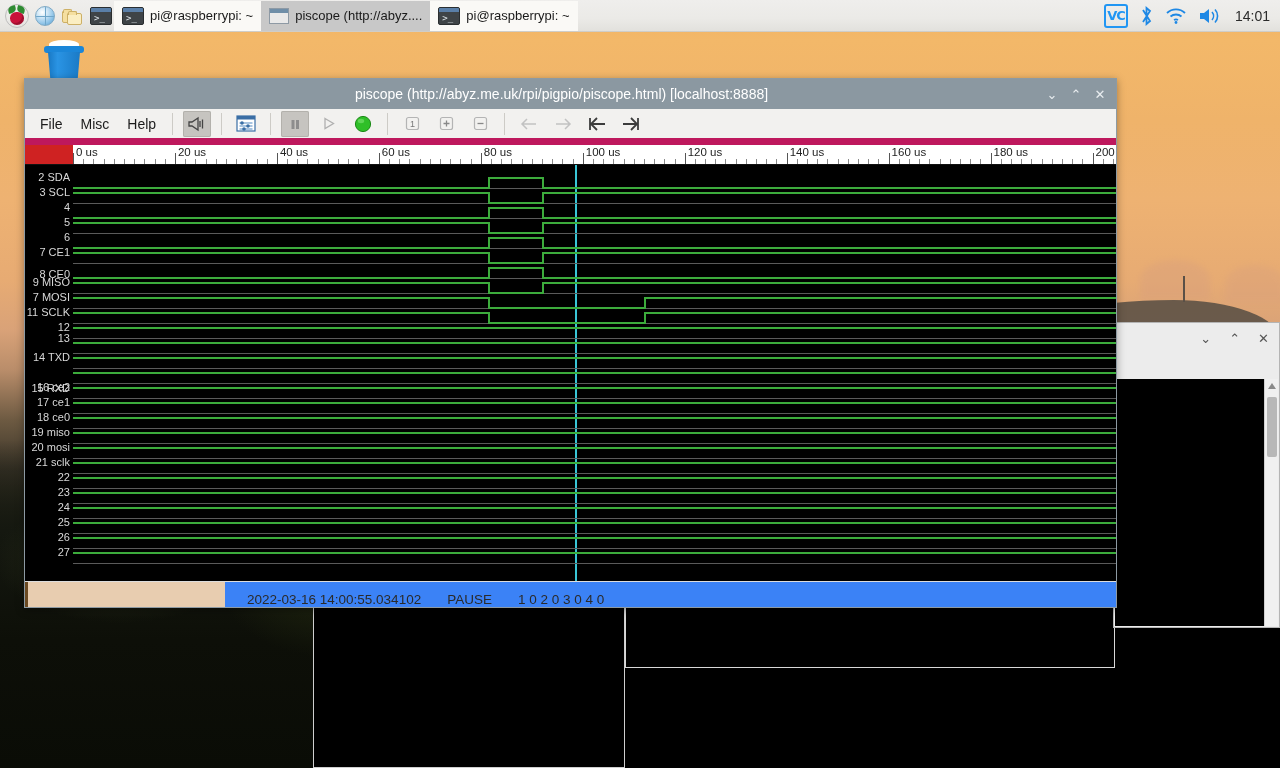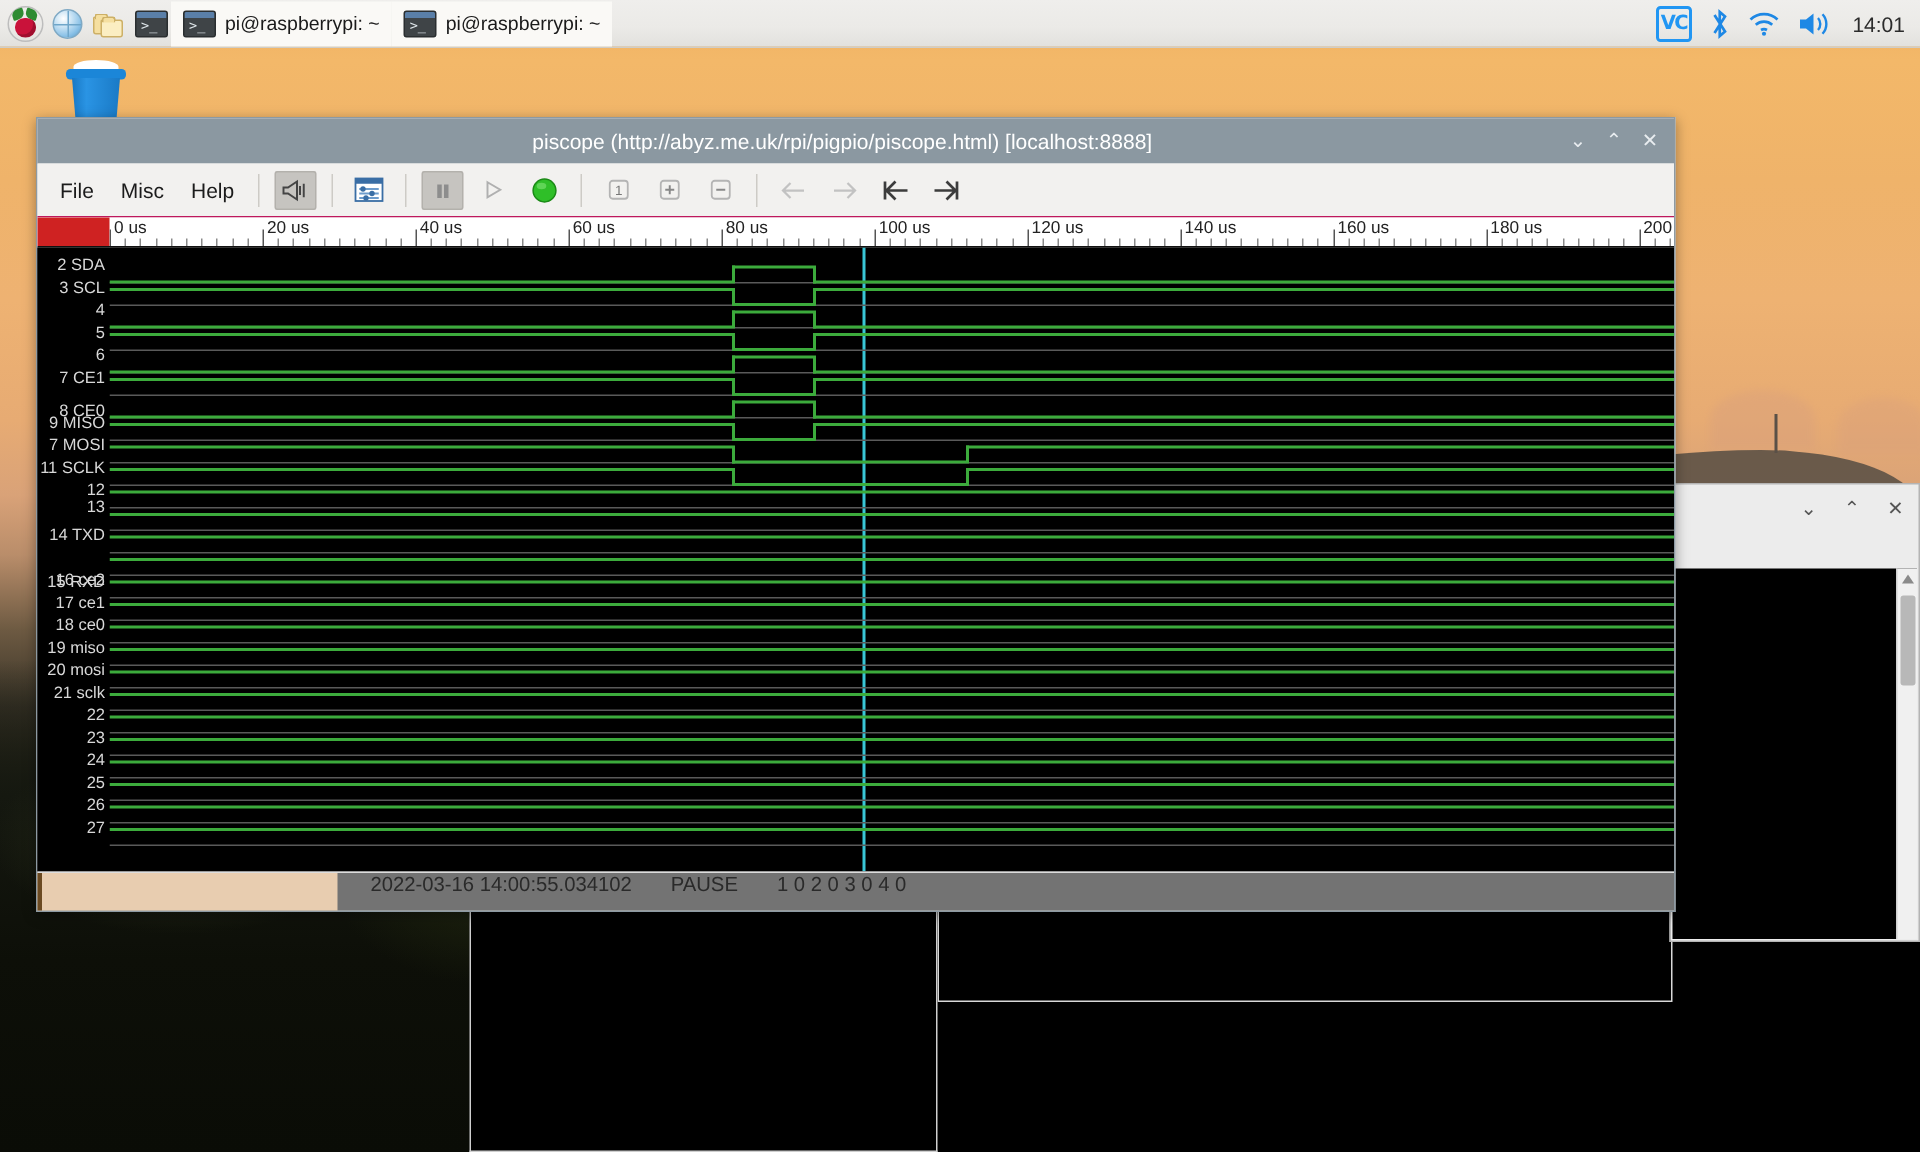--- a/index.html
+++ b/index.html
@@ -224,21 +224,21 @@
     padding-left: 48px;
   }
   .tbtn {
     width: 24px; height: 24px; display: flex; align-items: center;
     justify-content: center; color: #e9edf0; font-size: 13px; cursor: pointer;
     font-family: "DejaVu Sans", sans-serif;
   }
 
   #toolbar {
     height: 36px; background: #f2f1ef; display: flex; align-items: center;
-    gap: 0; flex: 0 0 auto; padding: 0 6px; border-bottom: 1px solid #be185d;
+    gap: 0; flex: 0 0 auto; padding: 0 6px; border-bottom: 7px solid #be185d;
   }
   .menu-item {
     padding: 4px 9px; font-size: 14px; color: #1b1b1b; cursor: pointer;
   }
   .tsep { width: 1px; height: 22px; background: #cdcbc6; margin: 0 7px; }
   .tool {
     width: 28px; height: 26px; display: flex; align-items: center;
     justify-content: center; cursor: pointer; border-radius: 2px; margin: 0 3px;
   }
   .tool.pressed { background: #c6c4c0; box-shadow: inset 0 0 0 1px #b3b1ac; }
@@ -286,21 +286,21 @@
   }
   .edge {
     position: absolute; width: 2px; background: #3cab3c;
   }
   #cursor-blue {
     position: absolute; top: 0; bottom: 0; width: 2px; background: #39c6d6;
   }
 
   
   #statusbar {
-    height: 26px; background: #737373; display: flex; align-items: flex-start;
+    height: 26px; background: #3b82f6; display: flex; align-items: flex-end;
     flex: 0 0 auto; position: relative; border-top: 1px solid #ddd;
   }
   #sb-progress {
     position: absolute; left: 0; top: 0; bottom: 0; width: 200px;
     background: #e8cdb0;
   }
   #sb-progress:before {
     content: ''; position: absolute; left: 0; top: 0; bottom: 0; width: 3px;
     background: #6b4a22;
   }
@@ -369,20 +369,24 @@
           <div class="pr">&gt;_</div>
         </div>
     </div>
   </div>
 
   <div class="task light">
     <div class="termico">
         <div class="pr">&gt;_</div>
       </div>
     <span class="lbl">pi@raspberrypi: ~</span>
+  </div>
+  <div class="task active">
+    <div class="winico"></div>
+    <span class="lbl">piscope (http://abyz....</span>
   </div>
   <div class="task light">
     <div class="termico">
         <div class="pr">&gt;_</div>
       </div>
     <span class="lbl">pi@raspberrypi: ~</span>
   </div>
 
   <div id="tray">
     <div class="vncbox">VC</div>

